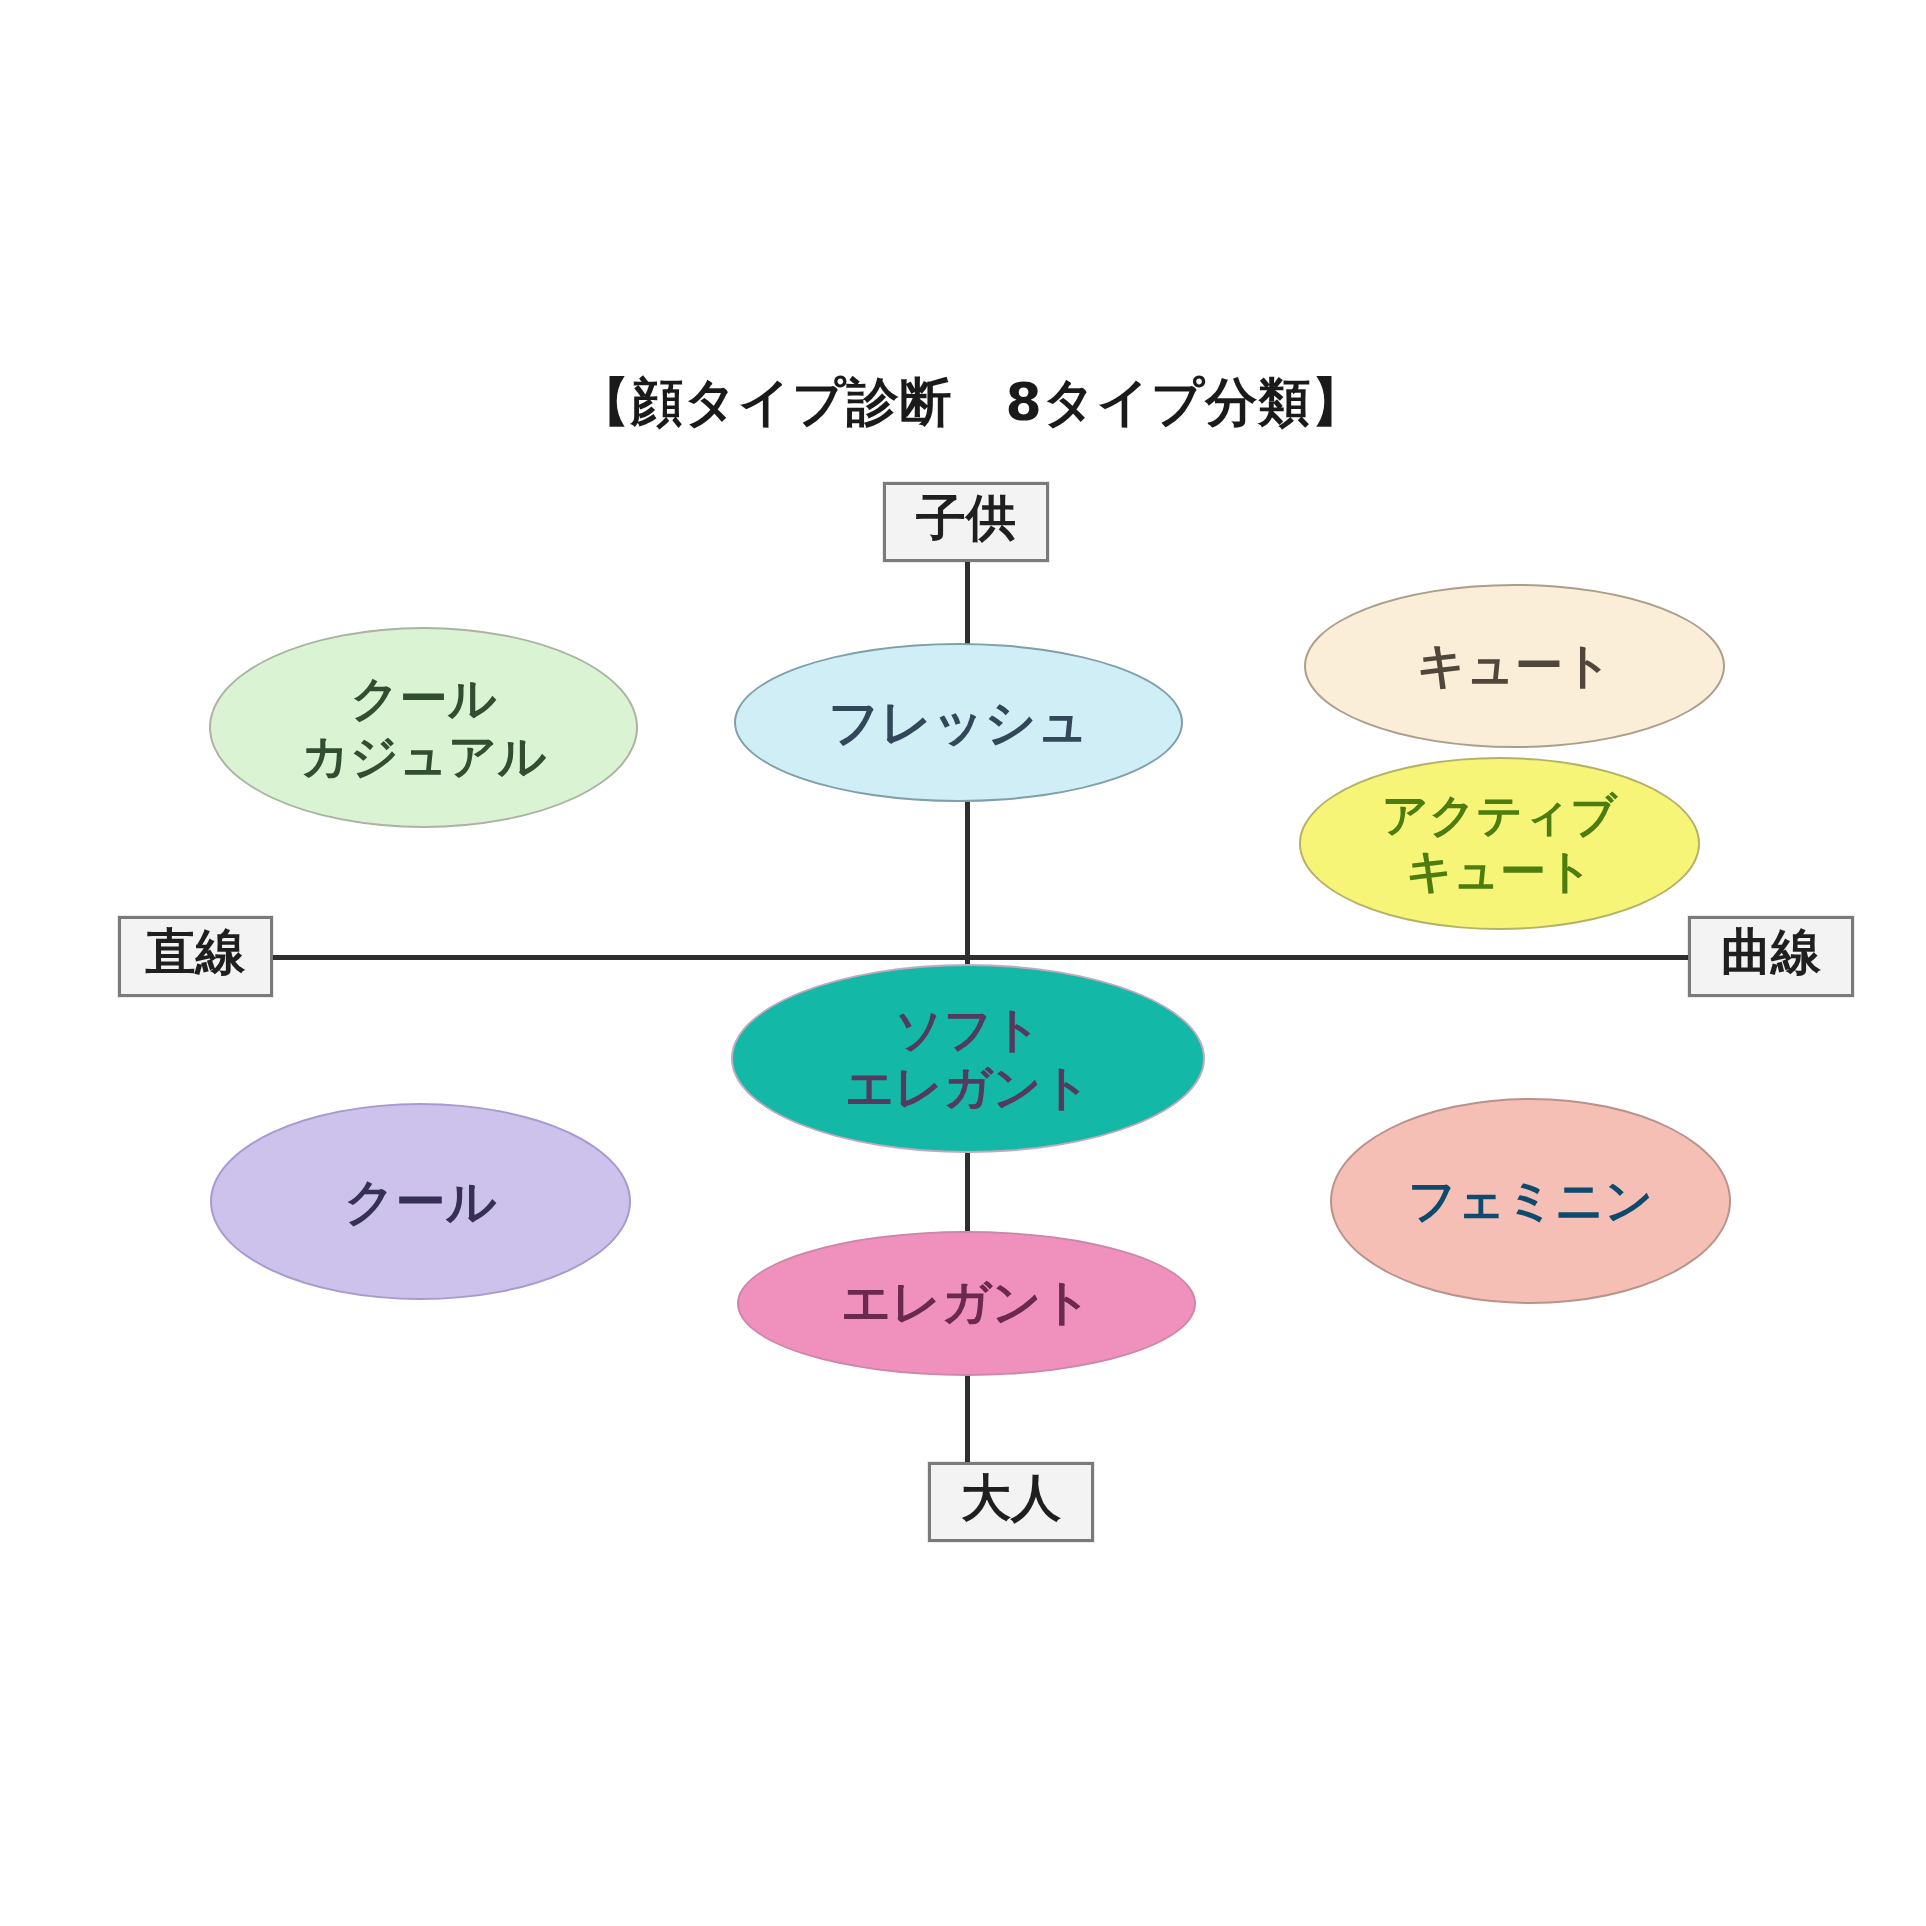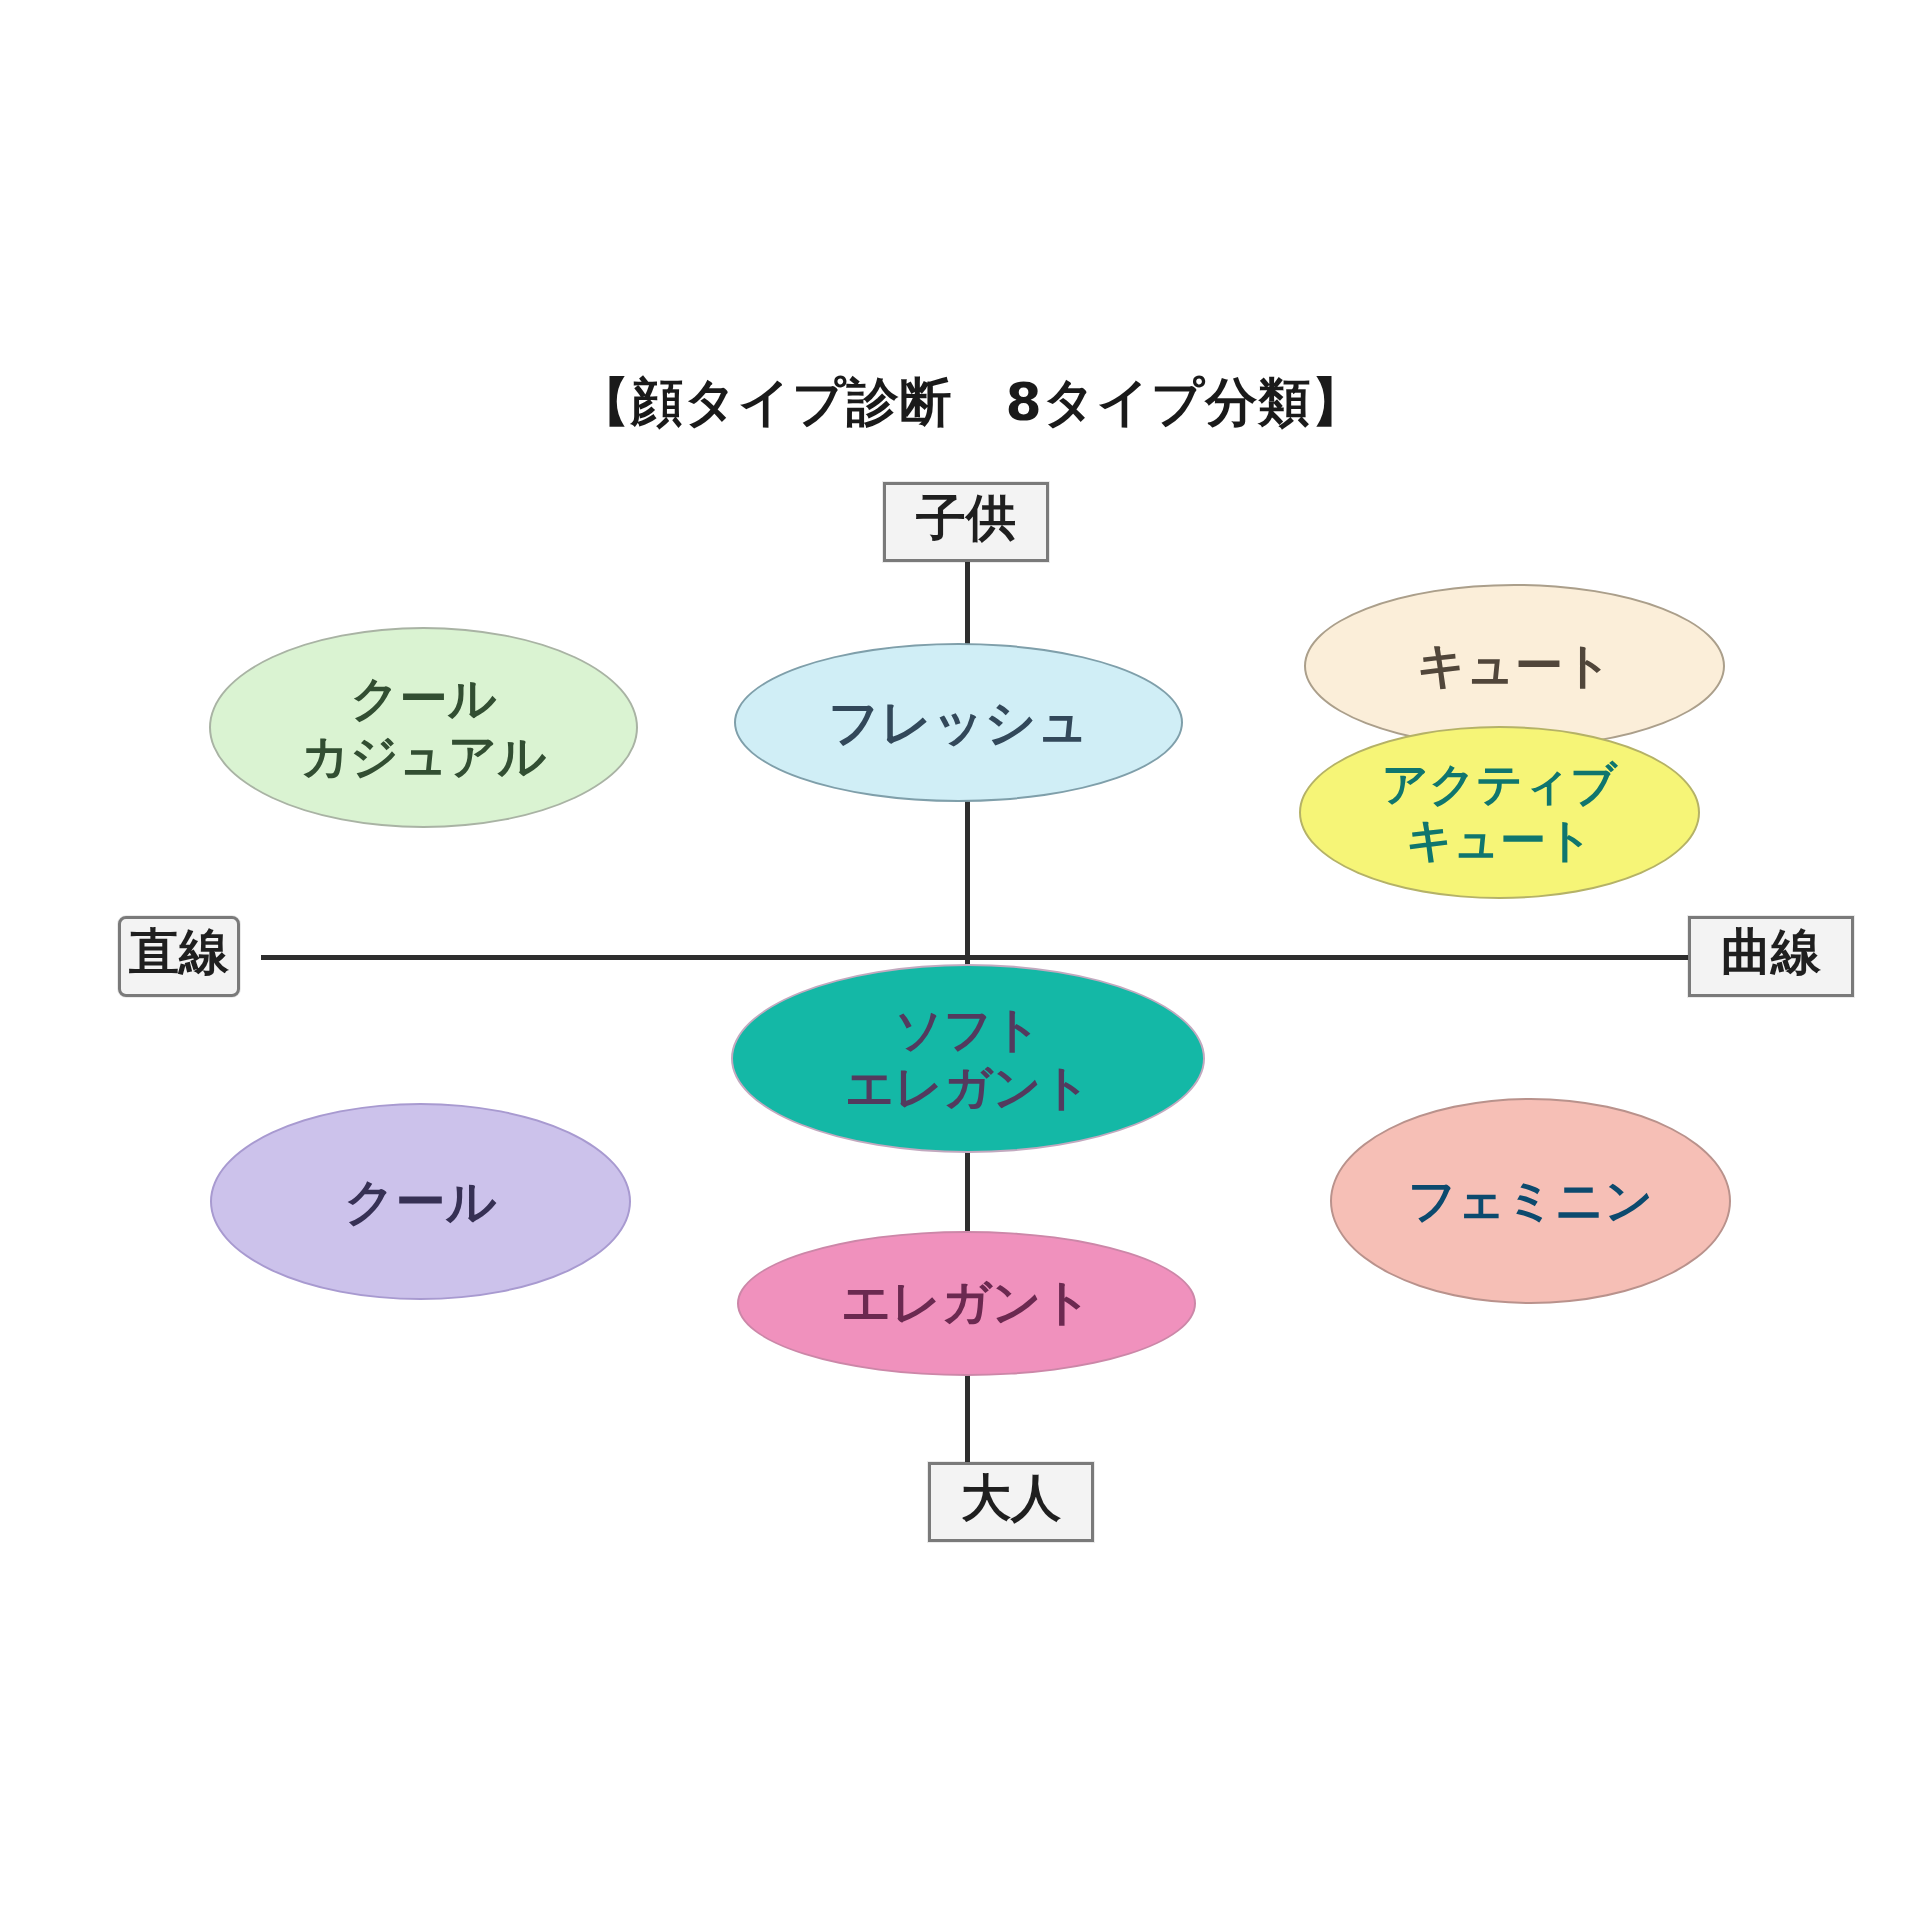--- a/index.html
+++ b/index.html
@@ -65,41 +65,41 @@
 
   <div class="axis-line" style="left: 965px; top: 562px; width: 4.5px; height: 900px; background: rgb(46, 46, 46);"></div>
   <div class="axis-line" style="left: 261px; top: 955px; width: 1428px; height: 4.5px; background: rgb(46, 46, 46);"></div>
 
   <div class="axis-box" style="left: 883px; top: 482px; width: 166px; height: 80px; background: rgb(243, 243, 243); border-color: rgb(122, 122, 122); color: rgb(31, 31, 31);">
     <span>子供</span>
   </div>
   <div class="axis-box" style="left: 928px; top: 1462px; width: 166px; height: 80px; background: rgb(243, 243, 243); border-color: rgb(122, 122, 122); color: rgb(31, 31, 31);">
     <span>大人</span>
   </div>
-  <div class="axis-box" style="left: 118px; top: 916px; width: 122px; height: 81px; background: rgb(243, 243, 243); border-color: rgb(122, 122, 122); color: rgb(31, 31, 31); border-radius: 8px;">
+  <div class="axis-box" style="left: 118px; top: 916px; width: 155px; height: 81px; background: rgb(243, 243, 243); border-color: rgb(122, 122, 122); color: rgb(31, 31, 31);">
     <span>直線</span>
   </div>
   <div class="axis-box" style="left: 1688px; top: 916px; width: 166px; height: 81px; background: rgb(243, 243, 243); border-color: rgb(122, 122, 122); color: rgb(31, 31, 31);">
     <span>曲線</span>
   </div>
 
   <div class="type-ellipse" style="left: 209px; top: 627px; width: 429px; height: 201px; font-size: 48px; background: rgb(218, 243, 210); border-color: rgb(169, 179, 164); color: rgb(50, 78, 50);">
     <span>クール</span>
     <span>カジュアル</span>
   </div>
 
   <div class="type-ellipse" style="left: 734px; top: 643px; width: 449px; height: 159px; font-size: 51px; background: rgb(208, 238, 246); border-color: rgb(127, 159, 170); color: rgb(50, 72, 90);">
     <span>フレッシュ</span>
   </div>
 
   <div class="type-ellipse" style="left: 1304px; top: 584px; width: 421px; height: 164px; font-size: 48px; background: rgb(251, 238, 217); border-color: rgb(171, 159, 139); color: rgb(81, 70, 58);">
     <span>キュート</span>
   </div>
 
-  <div class="type-ellipse" style="left: 1299px; top: 726px; width: 401px; height: 173px; font-size: 46px; background: rgb(246, 245, 119); border-color: rgb(181, 178, 103); color: #0f766e;">
+  <div class="type-ellipse" style="left: 1299px; top: 757px; width: 401px; height: 173px; font-size: 46px; background: rgb(246, 245, 119); border-color: rgb(181, 178, 103); color: #4d7c0f;">
     <span>アクティブ</span>
     <span>キュート</span>
   </div>
 
   <div class="type-ellipse" style="left: 731px; top: 964px; width: 474px; height: 189px; font-size: 48px; background: #14b8a6; border-color: rgb(194, 169, 191); color: rgb(83, 58, 94);">
     <span>ソフト</span>
     <span>エレガント</span>
   </div>
 
   <div class="type-ellipse" style="left: 210px; top: 1103px; width: 421px; height: 197px; font-size: 50px; background: rgb(204, 194, 235); border-color: rgb(168, 154, 208); color: rgb(54, 48, 84);">

